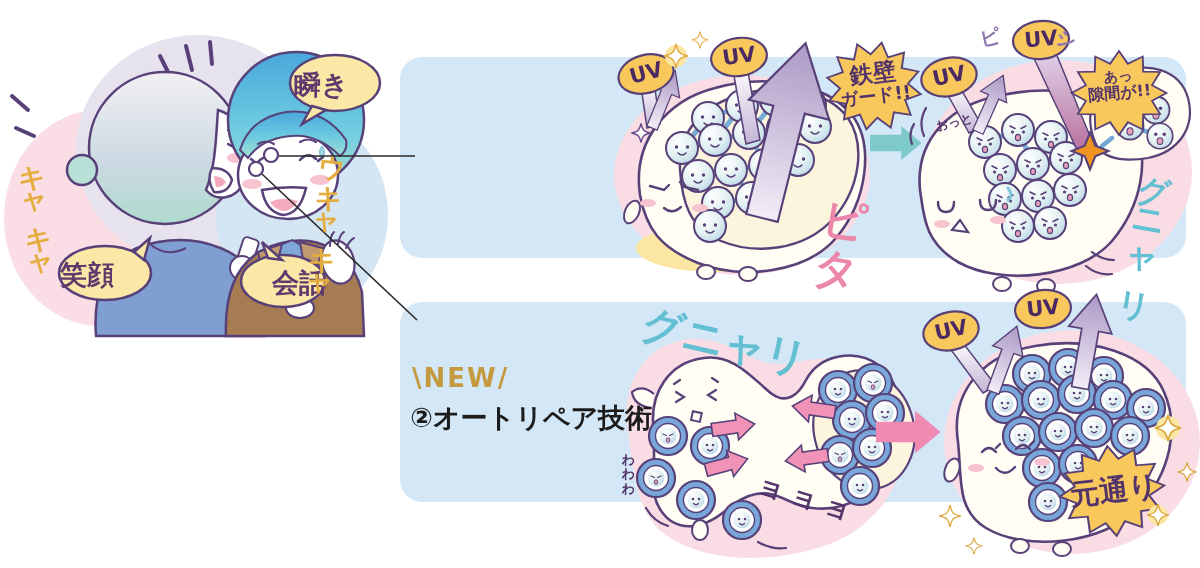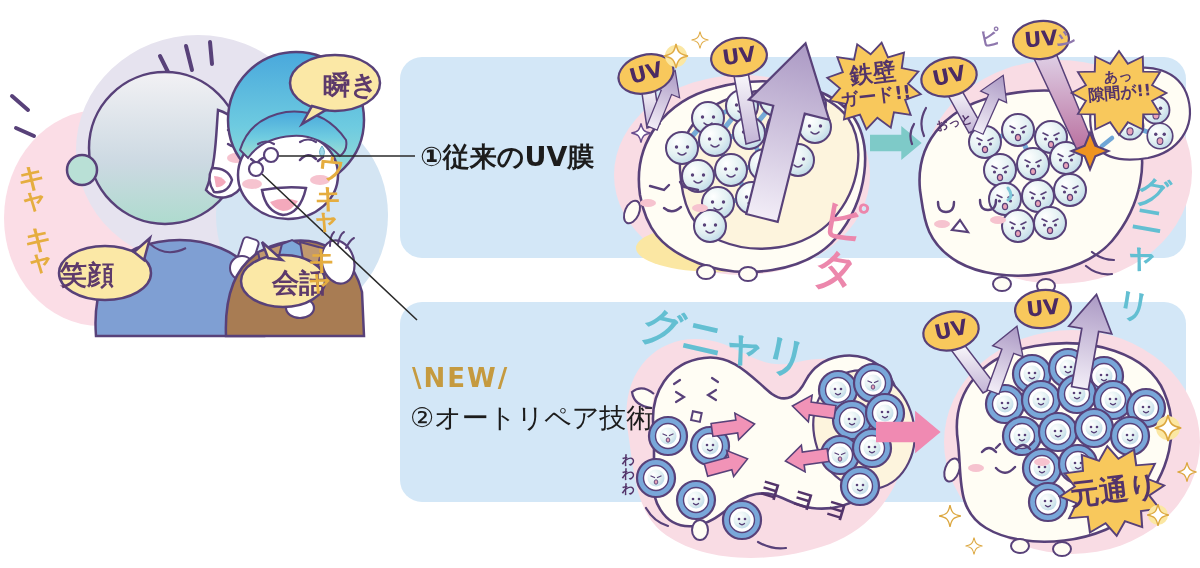--- a/index.html
+++ b/index.html
@@ -300,25 +300,24 @@
       <use href="#sparkle" transform="translate(974,546) scale(0.7)" fill="#ffffff" stroke="#dca73f" stroke-width="1.5"></use>
     </g>
 
     <g>
       <path d="M278 156 L415 156 M262 174 L417 320" stroke="#2b2b2b" stroke-width="1.6" fill="none"></path>
       <circle cx="271" cy="155" r="7" fill="#ffffff" stroke="#584179" stroke-width="2.2"></circle>
       <circle cx="256" cy="169" r="7" fill="#ffffff" stroke="#584179" stroke-width="2.2"></circle>
     </g>
   </svg>
 
-  <div class="t" style="left:420px;top:141px;font-size:27px;font-weight:600;color:#1c1c1c">①従来のUV膜</div>
   <div class="t" style="left:412px;top:364px;font-size:26px;color:#c59a3f;letter-spacing:2px">\NEW/</div>
-  <div class="t" style="left:410px;top:402px;font-size:27px;font-weight:400;color:#1c1c1c">②オートリペア技術</div>
-
-  <div class="t" style="left:294px;top:69px;width:84px;text-align:right;font-size:27px;color:#5d3a6b">瞬き</div>
+  <div class="t" style="left:410px;top:402px;font-size:27px;font-weight:700;color:#1c1c1c">②オートリペア技術</div>
+
+  <div class="t" style="left:294px;top:69px;width:84px;text-align:left;font-size:27px;color:#5d3a6b">瞬き</div>
   <div class="t" style="left:60px;top:259px;width:92px;text-align:left;font-size:27px;color:#5d3a6b">笑顔</div>
   <div class="t" style="left:242px;top:267px;width:84px;text-align:right;font-size:27px;color:#5d3a6b">会話</div>
   <div class="t v" style="left:20px;top:146px;font-size:27px;color:#e5ad3f;transform:rotate(-6deg)">キャキャ</div>
   <div class="t v" style="left:312px;top:136px;font-size:27px;color:#e5ad3f;transform:rotate(6deg)">ウキャキャ</div>
 
   <div class="t uv" style="left:618px;top:61px;transform:rotate(-15deg)">UV</div>
   <div class="t uv" style="left:711px;top:44px;transform:rotate(-8deg)">UV</div>
   <div class="t uv" style="left:921px;top:64px;transform:rotate(-12deg)">UV</div>
   <div class="t uv" style="left:1013px;top:27px;transform:rotate(-5deg)">UV</div>
   <div class="t uv" style="left:923px;top:318px;transform:rotate(-12deg)">UV</div>

